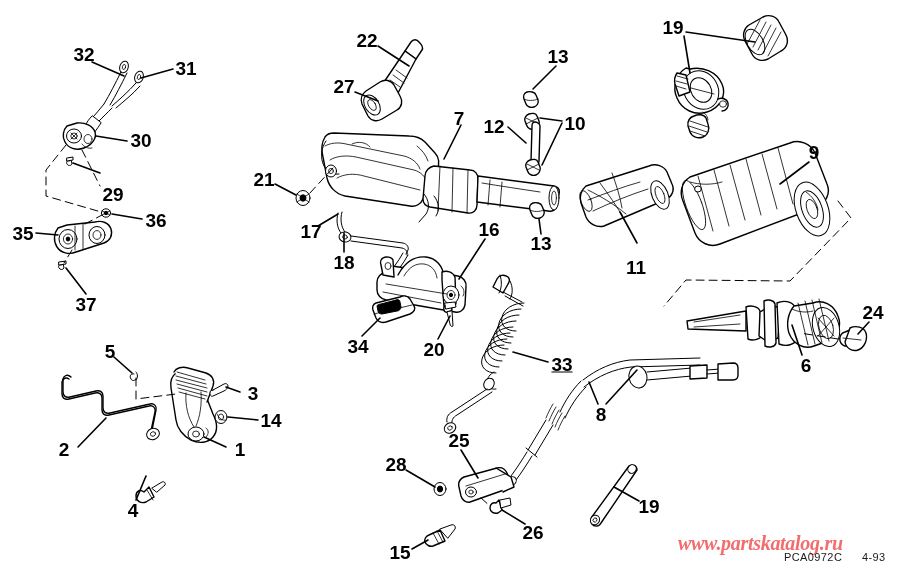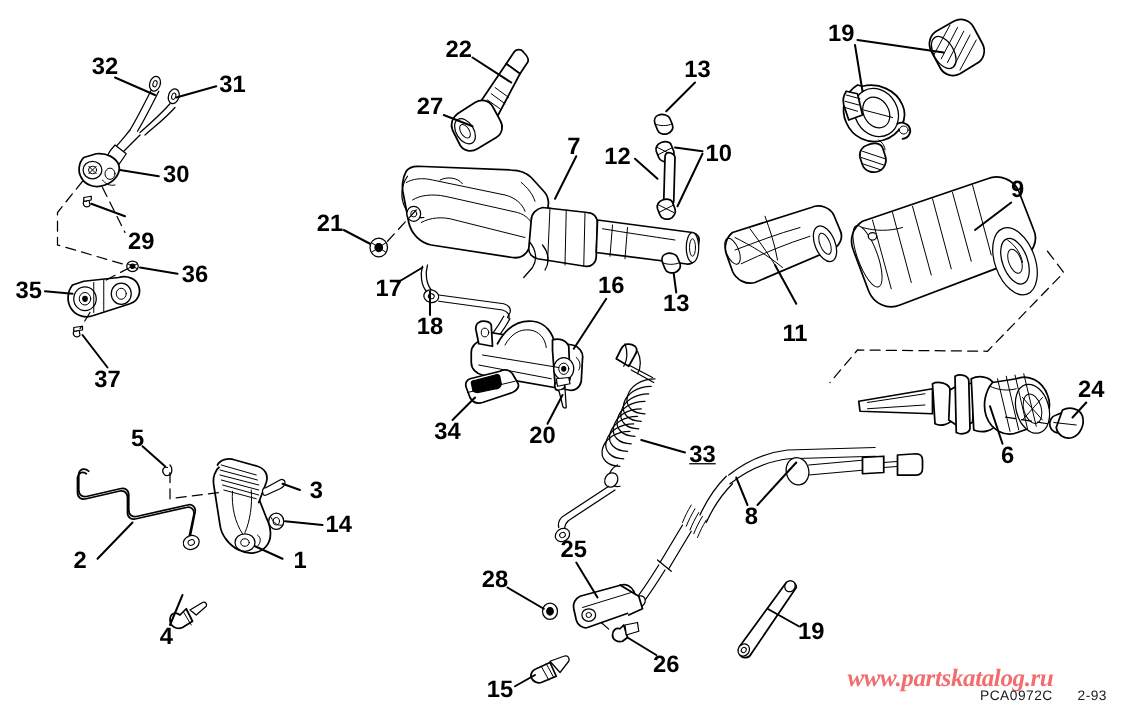--- a/index.html
+++ b/index.html
@@ -546,15 +546,15 @@
     <div class="callout" title="rod-pin" style="left: 649px; top: 506px;">19</div>
     <div class="callout" title="clamp-knob-assembly" style="left: 673px; top: 27px;">19</div>
     <div class="callout" title="throttle-grip" style="left: 814px; top: 152px;">9</div>
     <div class="callout" title="grip-insert" style="left: 636px; top: 255px; margin-top: 12px;">11</div>
     <div class="callout" title="cap-end" style="left: 873px; top: 312px;">24</div>
     <div class="callout" title="friction-adjuster" style="left: 806px; top: 365px;">6</div>
   </div>
 
   <div id="watermark">www.partskatalog.ru</div>
   <div id="docCode">PCA0972C</div>
-  <div id="docRev">2-93</div>
+  <div id="docRev">4-93</div>
 
 </div>
 
 </body></html>

